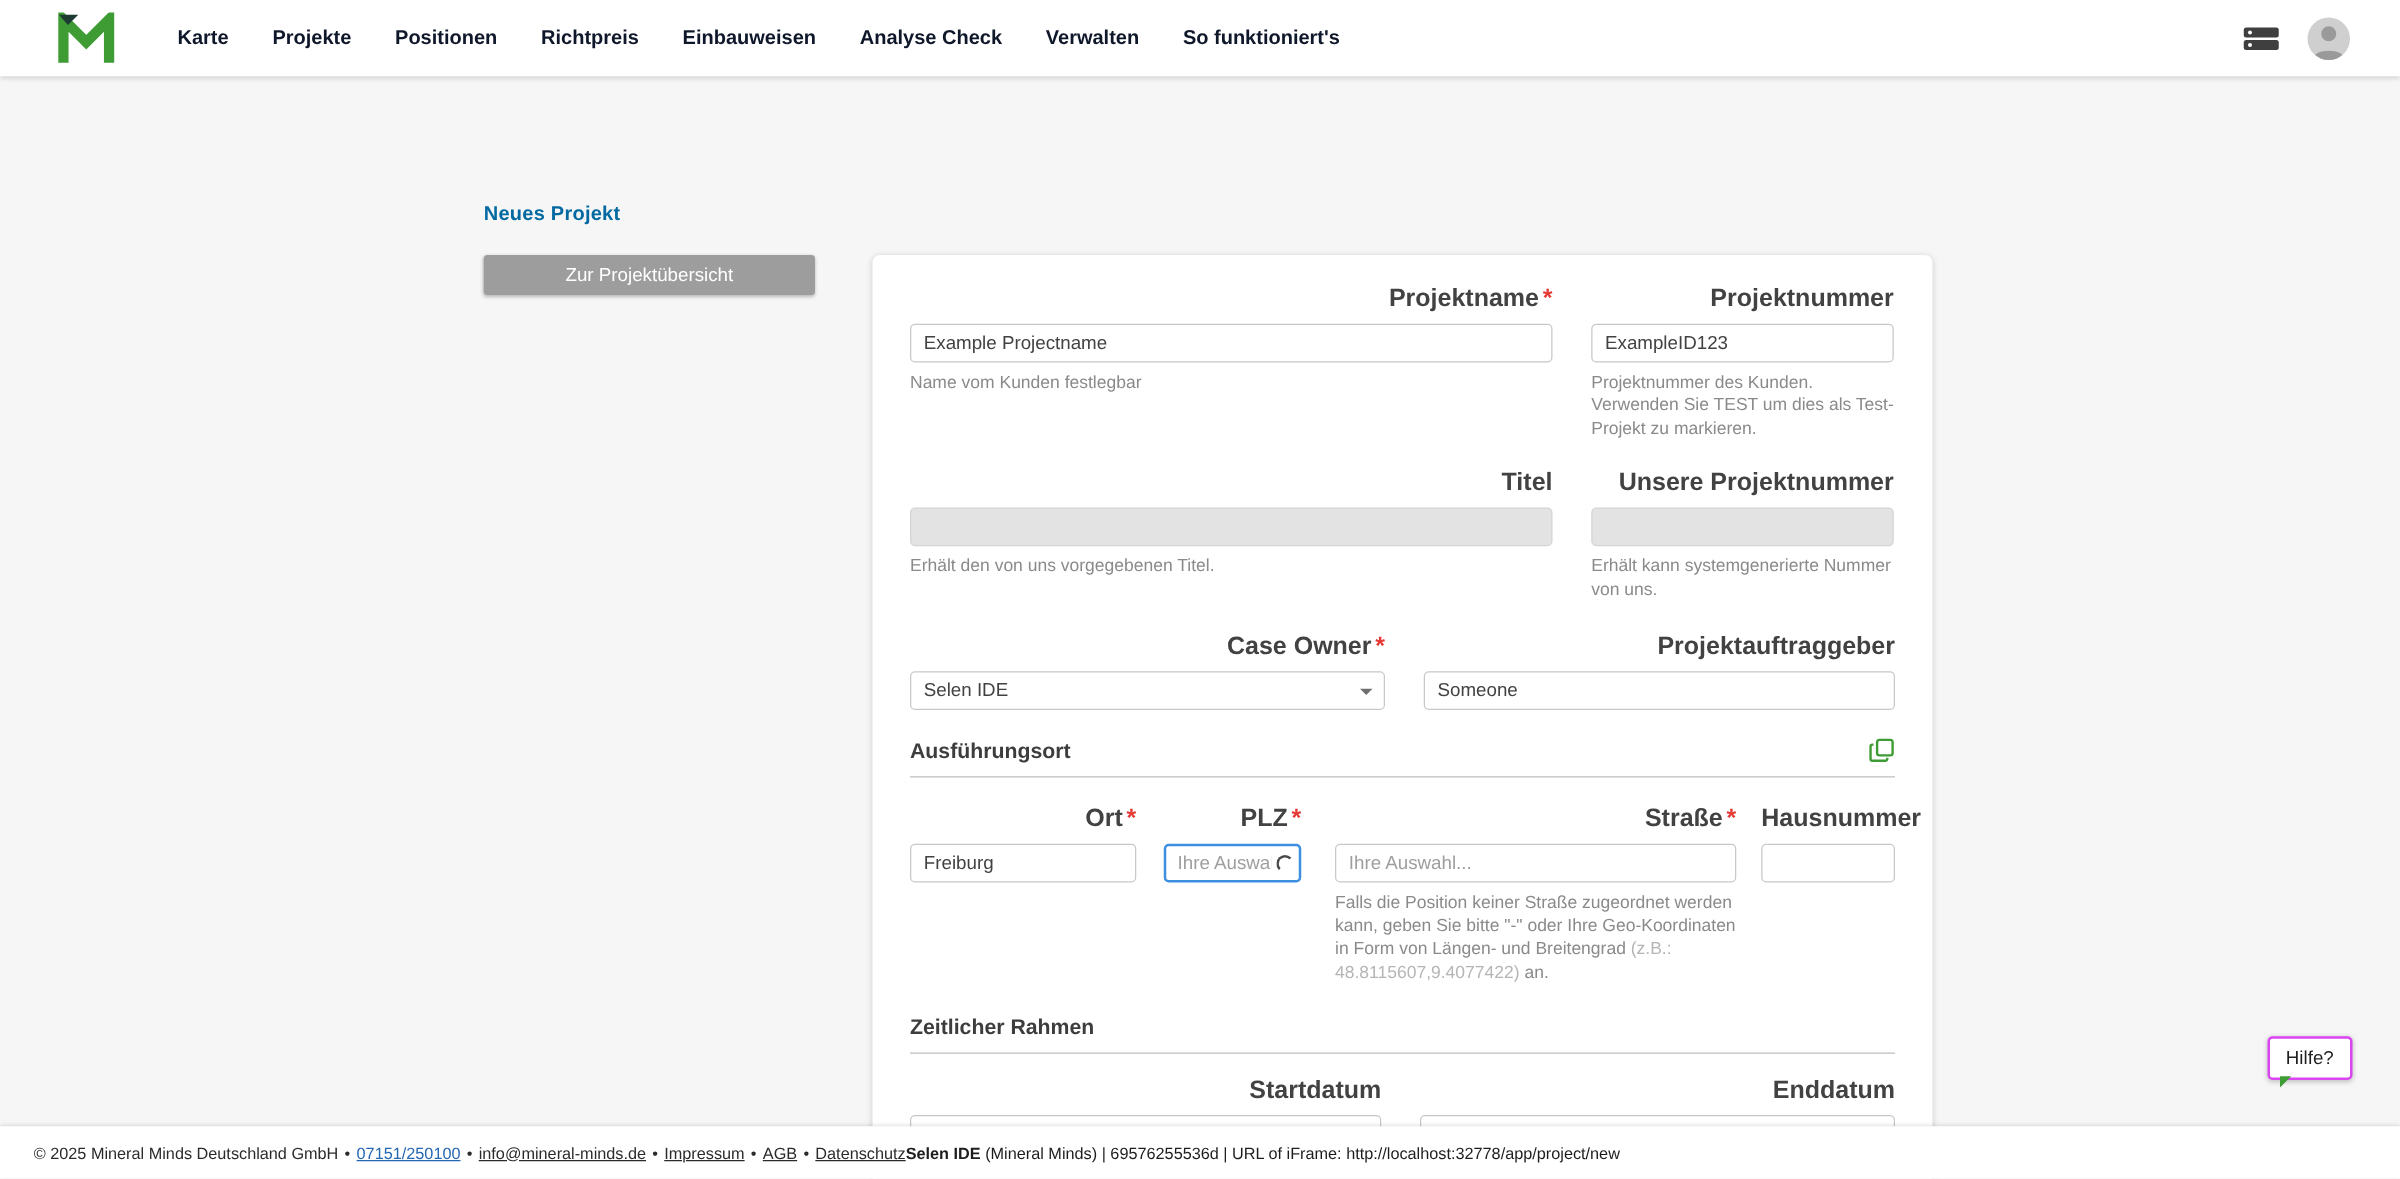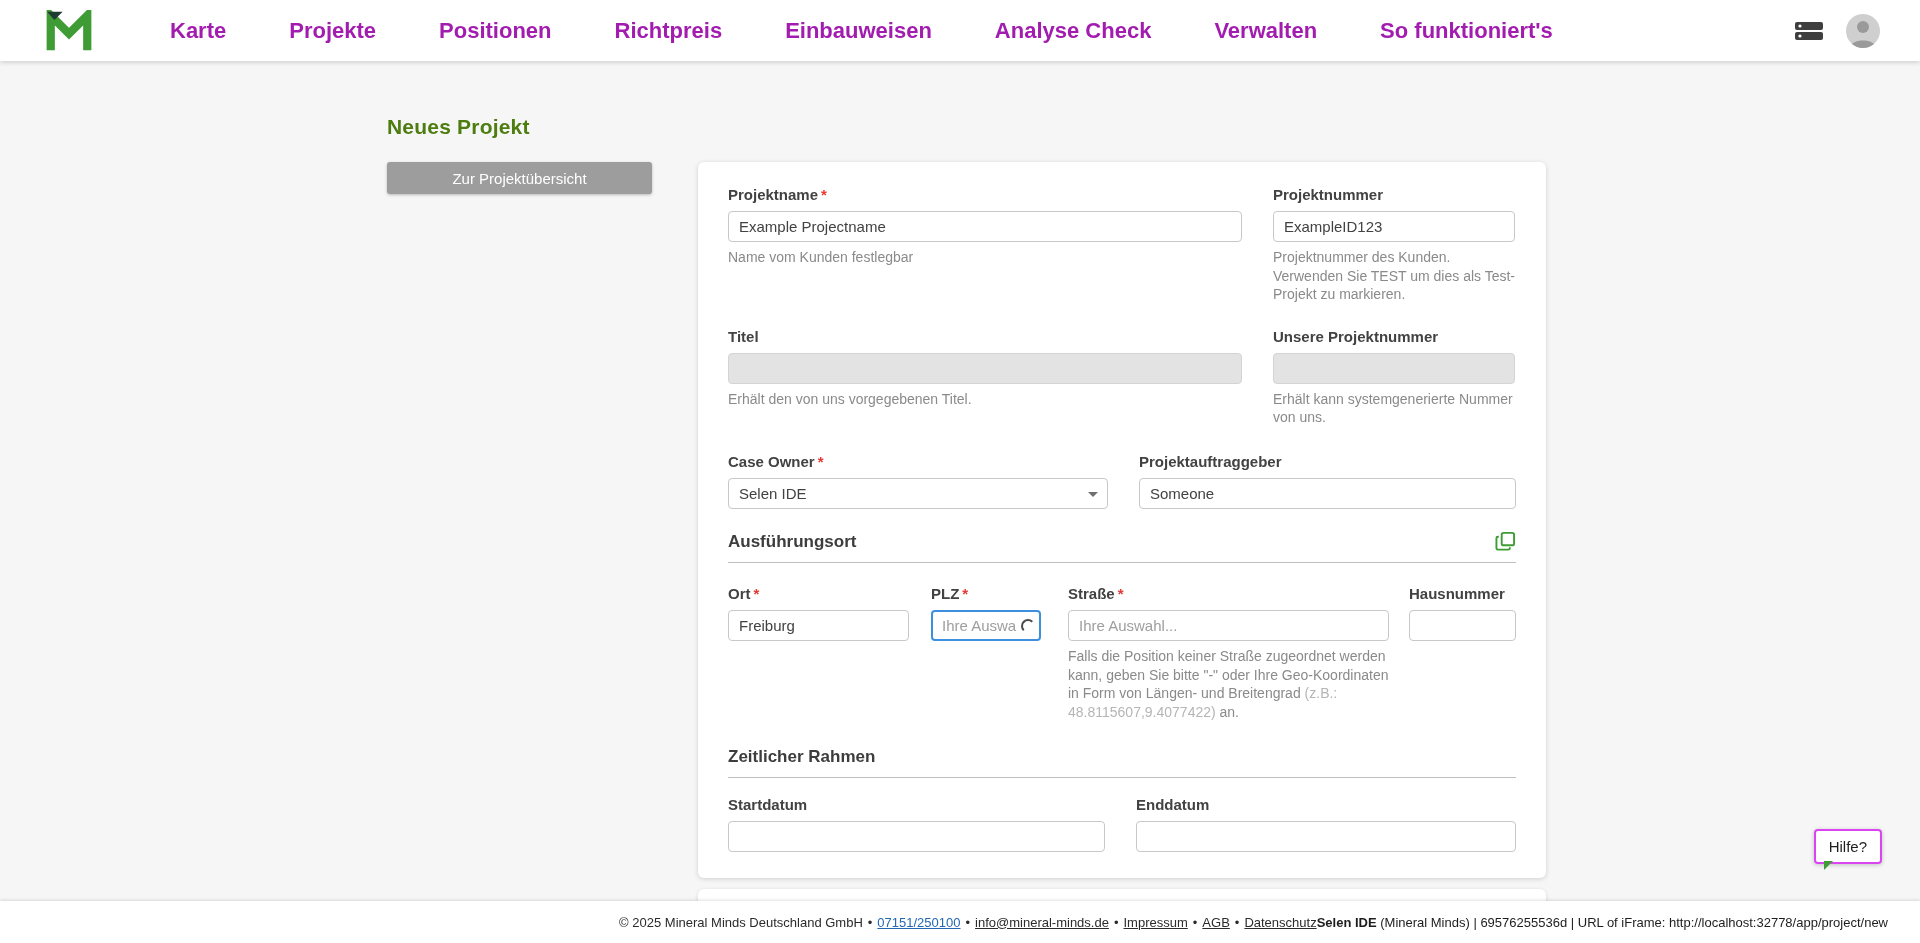--- a/index.html
+++ b/index.html
@@ -6,29 +6,29 @@
   html,body { width:1920px; height:943px; }
   body { position:relative; overflow:hidden; font-family:"Liberation Sans", sans-serif;
          background:#f6f6f6; color:#424242; }
 
   
   .navbar { height:61px; background:#fff; display:flex; align-items:center;
             padding:0 40px 0 46px; box-shadow:0 2px 4px rgba(0,0,0,.14);
             position:relative; z-index:20; }
   .logo-wrap { width:46px; height:42px; flex:0 0 auto; cursor:pointer; }
   .nav-items { display:flex; gap:35px; margin-left:50px; flex:1; align-items:center; }
-  .nav-link { font-size:22px; font-weight:700; color:#a21caf; cursor:pointer; white-space:nowrap;margin-left:28px; }
+  .nav-link { font-size:16px; font-weight:700; color:#0f172a; cursor:pointer; white-space:nowrap; }
   .nav-right { display:flex; align-items:center; gap:22px; }
   .server-icon-wrap { cursor:pointer; display:flex; }
   .avatar { width:34px; height:34px; border-radius:50%; background:#cfcfcf; overflow:hidden;
             display:flex; align-items:flex-end; justify-content:center; cursor:pointer; }
 
   
   .content { width:1146px; margin:0 auto; padding-top:54px; }
-  .page-title { font-size:21px; font-weight:700; color:#4d7c0f; letter-spacing:.2px; }
+  .page-title { font-size:16px; font-weight:700; color:#0369a1; letter-spacing:.2px;margin-top:48px; }
   .main-row { display:flex; align-items:flex-start; gap:46px; margin-top:23px; }
   .left-col { width:265px; flex:0 0 auto; }
   .overview-btn { width:265px; height:32px; background:#9d9d9d; color:#fff; border:none;
                   border-radius:3px; font-size:15px; font-family:inherit; cursor:pointer;
                   box-shadow:0 1px 3px rgba(0,0,0,.25); }
   .card-col { flex:1; }
   .card { background:#fff; border-radius:6px; box-shadow:0 1px 5px rgba(0,0,0,.16);
           padding:24px 30px 26px 30px; }
   .partial-card { height:20px; margin-top:11px; background:#fff; border-radius:6px 6px 0 0;
                   box-shadow:0 1px 4px rgba(0,0,0,.13); }
@@ -37,21 +37,21 @@
   .form-row { display:flex; gap:31px; }
   .row1 { margin-bottom:24px; }
   .row2 { margin-bottom:26px; }
   .row3 { margin-bottom:22px; }
   .row4 { margin-bottom:26px; }
   .row4.fields { gap:0; }
   .fcol { display:flex; flex-direction:column; }
   .w514 { width:514px; } .w242 { width:242px; } .w377 { width:377px; } .w380 { width:380px; }
   .w181 { width:181px; } .w110 { width:110px; } .w321 { width:321px; } .w107 { width:107px; }
   .gap22 { margin-right:22px; } .gap27 { margin-right:27px; } .gap20 { margin-right:20px; }
-  .flabel { font-size:15px; font-weight:700; color:#424242; margin-bottom:8px; line-height:1.15; }
+  .flabel { font-size:20px; font-weight:700; color:#424242; margin-bottom:8px; line-height:1.15;text-align:right; }
   .req { color:#e53935; margin-left:3px; font-weight:700; }
   .tinput { height:31px; border:1px solid #c8c8c8; border-radius:4px; padding:0 10px;
             font-size:15px; font-family:inherit; color:#424242; background:#fff; width:100%; outline:none; }
   .tinput::placeholder { color:#9e9e9e; }
   .tinput:disabled, .tinput.disabled { background:#e3e3e3; border-color:#d4d4d4; }
   .help { font-size:14px; color:#8a8a8a; margin-top:6px; line-height:1.32; }
   .help .muted { color:#b5b5b5; }
 
   .input-wrap { position:relative; width:100%; }
   .tinput.focused { border:2px solid #3d8fe0; padding:0 22px 0 9px; }
@@ -76,21 +76,21 @@
   
   .hilfe-btn { position:absolute; right:38px; bottom:79px; background:#fff;
                border:2px solid #d946ef; border-radius:4px; padding:7px 13px; font-size:15px;
                color:#1f1f1f; box-shadow:0 1px 4px rgba(0,0,0,.22); cursor:pointer; z-index:30; }
   .hilfe-btn::after { content:""; position:absolute; left:8px; bottom:-8px; width:0; height:0;
                       border-top:9px solid #3f9c35; border-right:9px solid transparent; }
 
   
   .footer { position:absolute; left:0; bottom:0; width:1920px; height:42px; background:#fff;
             box-shadow:0 -1px 3px rgba(0,0,0,.12); display:flex; align-items:center;
-            justify-content:flex-end; padding:0 32px 0 27px; z-index:25; }
+            justify-content:flex-start; padding:0 32px 0 27px; z-index:25; }
   .footer-left { font-size:13px; color:#2b2b2b; display:flex; align-items:center; white-space:nowrap; }
   .footer-left .sep { margin:0 5px; color:#2b2b2b; }
   .flink { text-decoration:underline; color:#2b2b2b; cursor:pointer; }
   .flink.phone { color:#2467b3; }
   .footer-right { font-size:13px; color:#1d1d1d; white-space:nowrap; }
   .footer-right .bold { font-weight:700; }
 </style>
 </head>
 <body>
 

